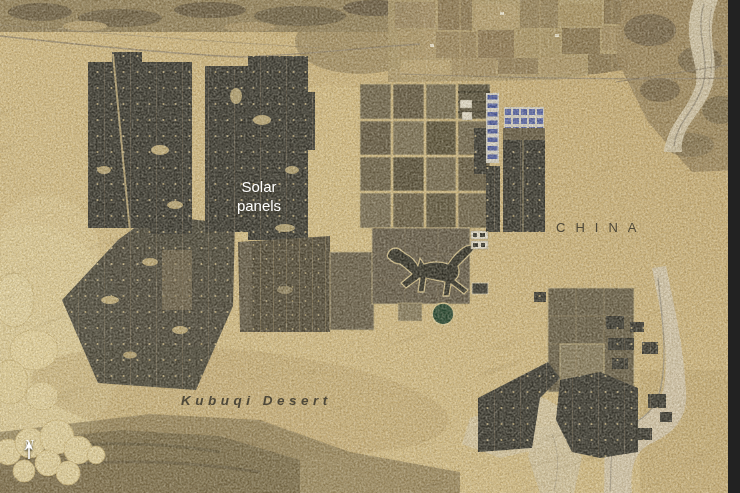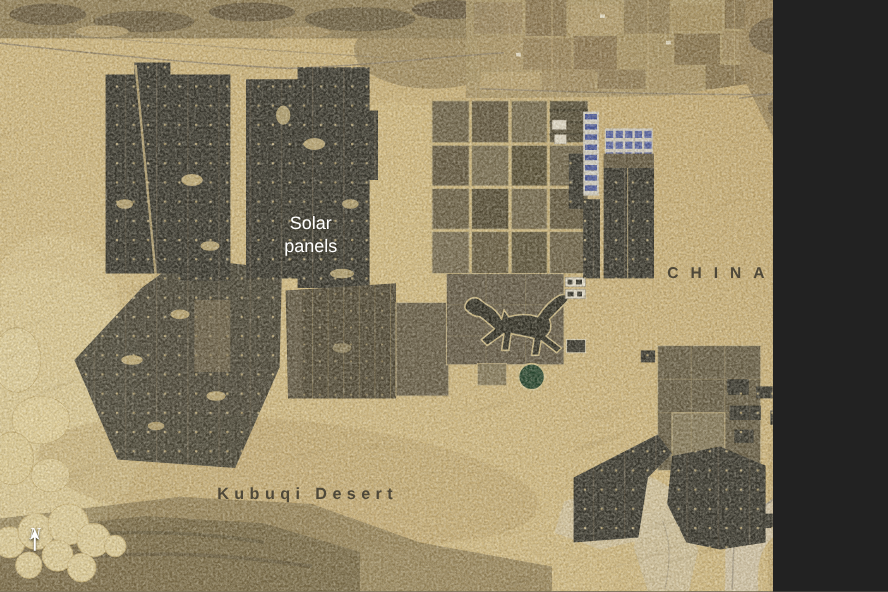--- a/index.html
+++ b/index.html
@@ -1,34 +1,35 @@
 <!DOCTYPE html>
 <html style="--sand: #d7c089; --sand_light: #e6d6a4; --panel_dark: #3e3d35; --panel_olive: #57503e; --farm_olive: #6e654e; --river: #d8cdb2; --vegetation_green: #2c4c35; --label_dark: #4e4839; --annotation_white: #ffffff;"><head>
 <meta charset="utf-8">
 <style>
   html,body{margin:0;padding:0;background:#222;}
   .stage{
-    position:relative;width:644px;height:493px;overflow:hidden;
+    position:relative;width:716px;height:493px;overflow:hidden;
     font-family:"Liberation Sans",sans-serif;
     background:var(--sand,#d7c089);
+    padding-left:12px;
   }
   .stage svg{position:absolute;left:0;top:0;display:block;}
   .anno{position:absolute;white-space:pre-line;}
   .label-solar{
     left:224px;top:177px;width:70px;text-align:center;
     color:var(--annotation_white,#fff);font-size:15px;line-height:19px;
     text-shadow:0 1px 3px rgba(45,40,18,.55);
   }
   .label-china{
     left:556px;top:220px;color:var(--label_dark,#4e4839);
-    font-size:13px;font-weight:700;letter-spacing:10px;
+    font-size:13px;font-weight:400;letter-spacing:10px;
   }
   .label-desert{
-    left:181px;top:404px;color:var(--label_dark,#4e4839);
-    font-size:13.5px;font-weight:600;letter-spacing:4.5px;
+    left:181px;top:393px;color:var(--label_dark,#4e4839);
+    font-size:13.5px;font-style:italic;font-weight:600;letter-spacing:4.5px;
   }
   .scalebar{position:absolute;left:30px;top:464px;width:88px;text-align:center;}
   .scalebar-label{
     color:var(--annotation_white,#fff);font-size:13px;font-weight:500;
     text-shadow:0 1px 2px rgba(40,35,15,.8);margin-bottom:3px;
   }
   .scalebar-line{
     height:2.5px;background:var(--annotation_white,#fff);
     box-shadow:0 1px 2px rgba(40,35,15,.7);
   }

